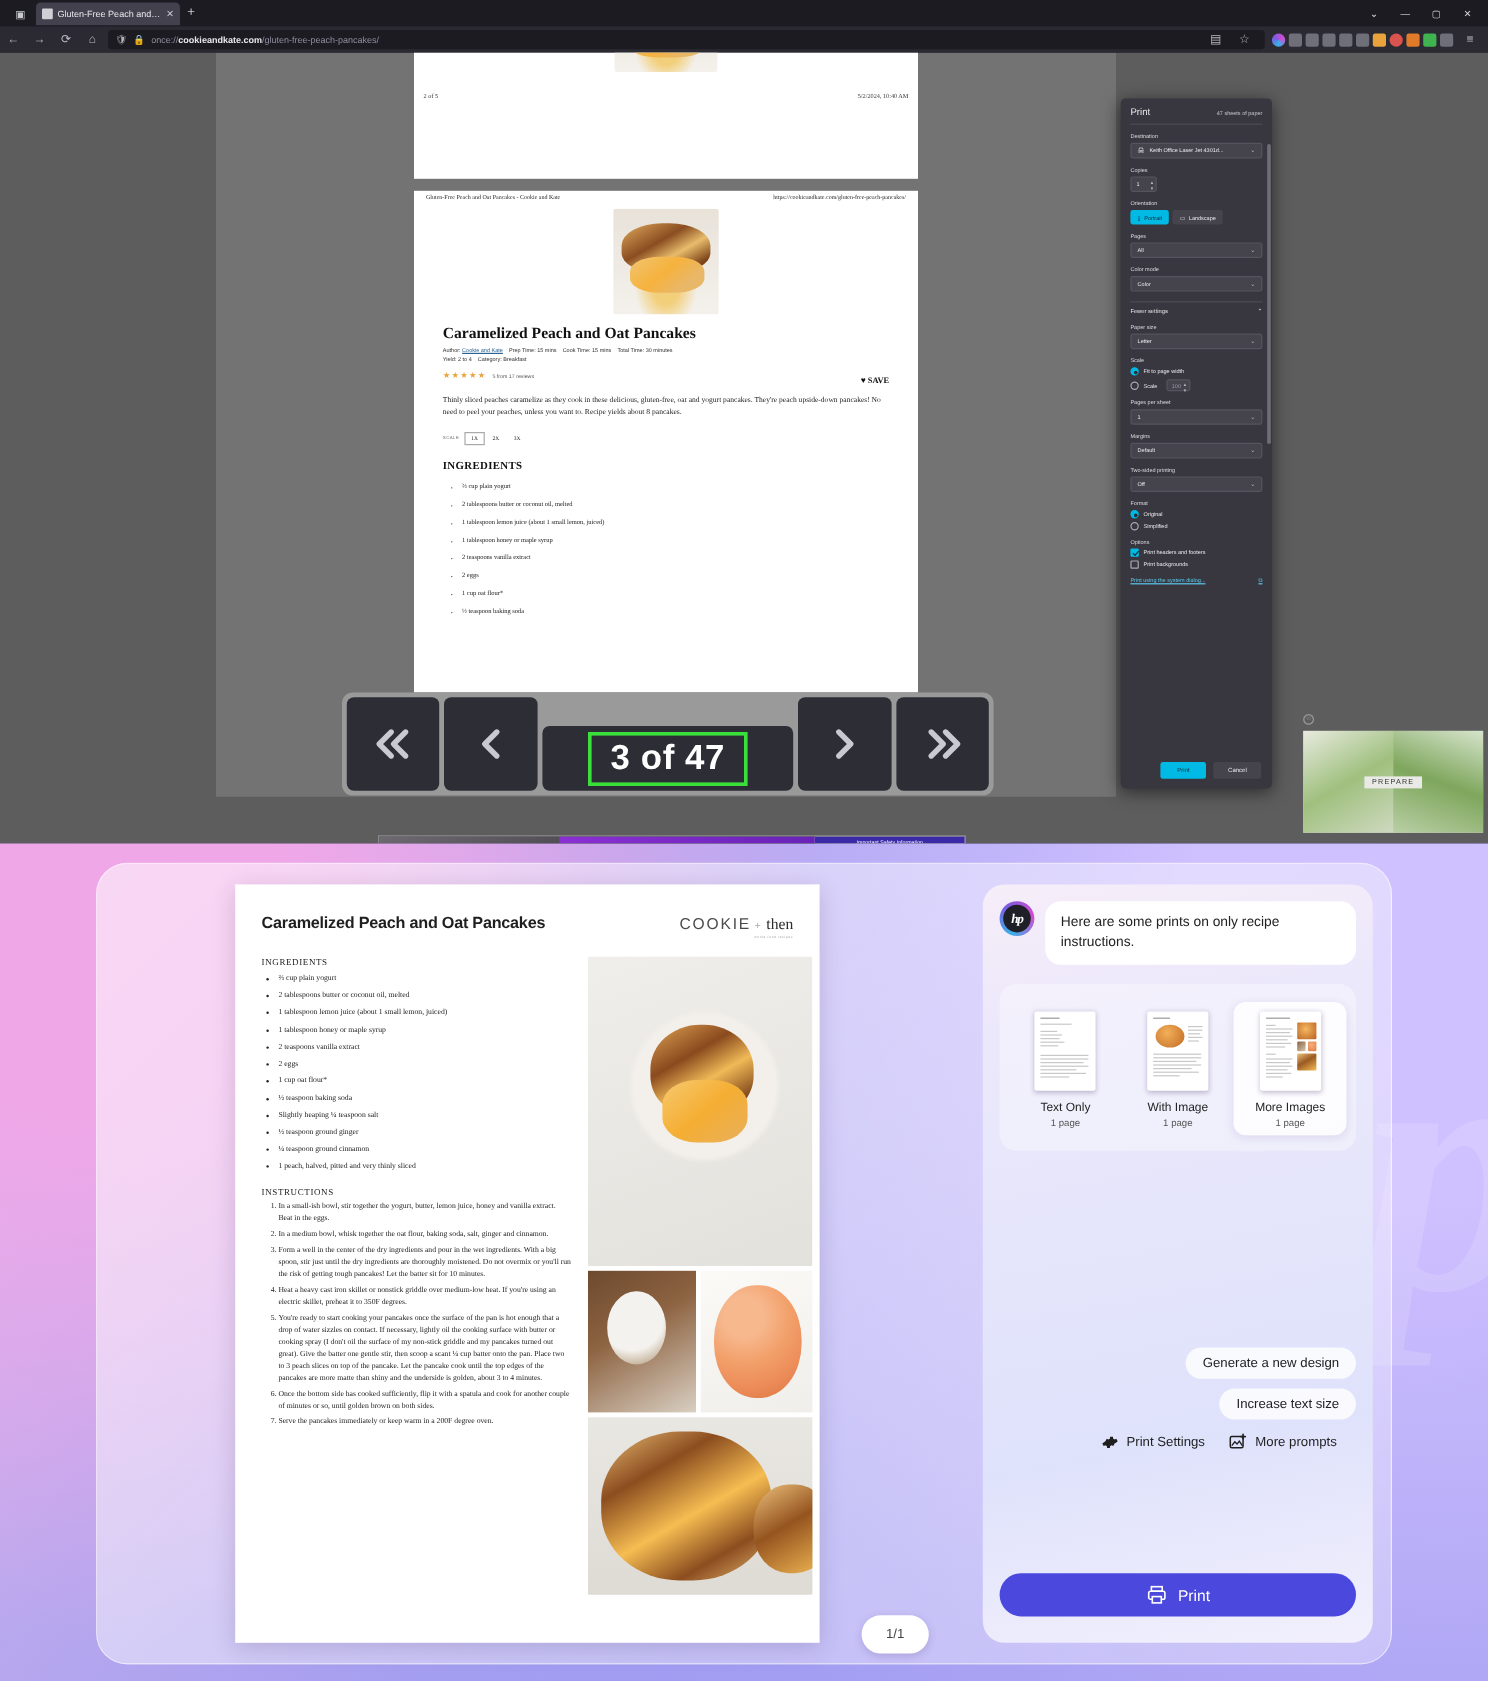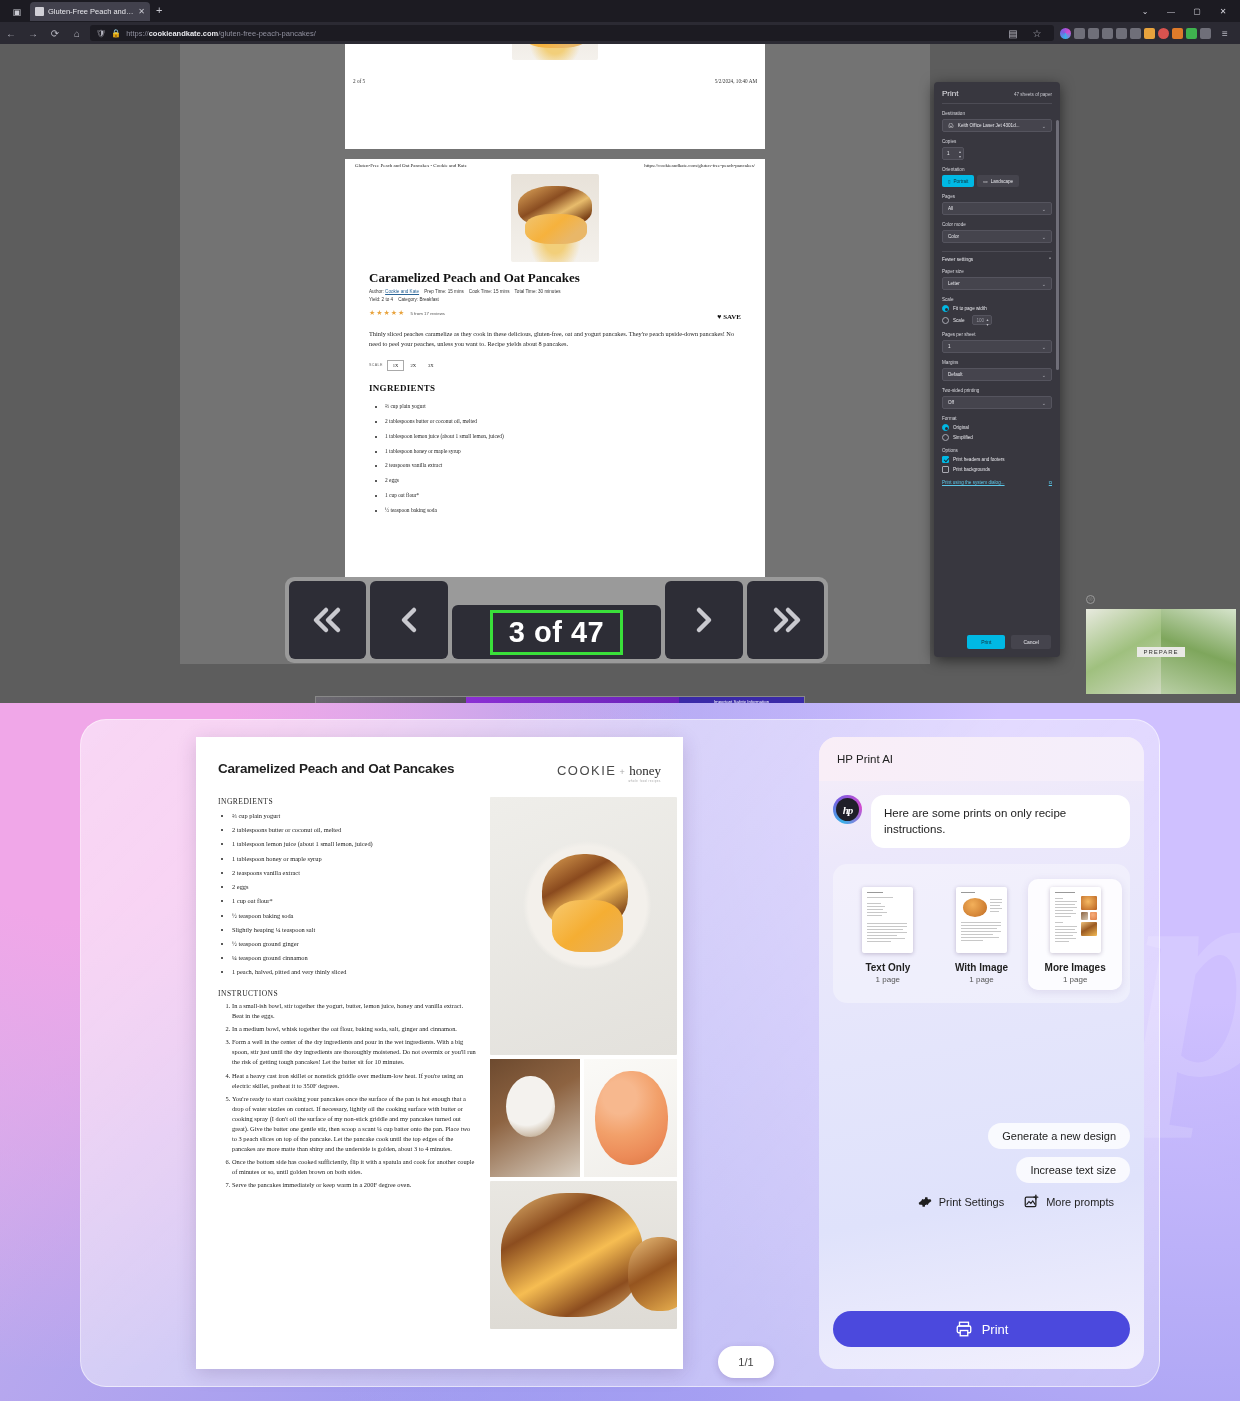--- a/index.html
+++ b/index.html
@@ -187,21 +187,21 @@
       justify-content:center; color:#fff; font-style:italic; font-weight:700; font-size:11px; font-family:"Liberation Serif",serif; letter-spacing:-1px;}
   .ai-bubble { background:#fff; border-radius:13px; padding:11px 13px; font-size:11.5px; color:#222; line-height:1.35; flex:1;}
   .cards-wrap { margin:16px 14px 0; background:rgba(255,255,255,.35); border-radius:14px; padding:15px 8px 13px;
       display:flex; justify-content:space-around; }
   .card { width:96px; border-radius:10px; padding:8px 4px 6px; text-align:center; }
   .card.sel { background:rgba(255,255,255,.82); box-shadow:0 2px 8px rgba(80,50,130,.12); }
   .thumb { width:51px; height:66px; margin:0 auto 9px; background:#fff; border-radius:2px;
       box-shadow:0 1px 4px rgba(60,40,90,.28); position:relative; overflow:hidden; }
   .th-line { position:absolute; left:5px; height:1px; background:#c8c8c8; }
   .th-img { position:absolute; border-radius:1px; }
-  .card-t { font-size:10px; color:#1f1f1f;font-weight:bold; }
+  .card-t { font-size:10px; color:#1f1f1f; }
   .card-s { font-size:8px; color:#555; margin-top:2px; }
   .cursor { position:absolute; left:1088px; top:965px; width:0; height:0; }
 
   .sugg-wrap { position:absolute; left:0; right:0; bottom:160px; padding:0 14px; }
   .sugg { background:rgba(255,255,255,.8); border-radius:15px; font-size:11px; color:#222; padding:7px 14px;
       margin-left:auto; width:max-content; margin-bottom:8px; }
   .actions { display:flex; justify-content:flex-end; gap:20px; padding:3px 16px 0; align-items:center; }
   .act { display:flex; align-items:center; gap:7px; font-size:11px; color:#1f1f1f; }
   .ai-input { position:absolute; left:0; bottom:78px; width:325px; height:46px; background:rgba(255,255,255,.55);
       display:flex; align-items:center; padding:0 14px; }
@@ -235,21 +235,21 @@
   </div>
 
   <div class="navbar">
     <div class="navicon">←</div>
     <div class="navicon">→</div>
     <div class="navicon">⟳</div>
     <div class="navicon">⌂</div>
     <div class="urlbar">
       <span class="shield">🛡</span>
       <span class="shield">🔒</span>
-      <span class="url-text"><span id="u1">https://</span><b id="u2">cookieandkate.com</b><span id="u3">/gluten-free-peach-pancakes/</span></span>
+      <span class="url-text"><span id="u1">once://</span><b id="u2">cookieandkate.com</b><span id="u3">/gluten-free-peach-pancakes/</span></span>
       <span class="urlright">
         <span class="navicon">▤</span>
         <span class="navicon">☆</span>
       </span>
     </div>
     <div class="ext-row">
       <span class="ext" style="background:conic-gradient(from 180deg,#3ab0e8,#7b5ce0,#d34bd0,#3ab0e8);border-radius:50%"></span>
       <span class="ext" style="background:#6f6f79"></span>
       <span class="ext" style="background:#6f6f79"></span>
       <span class="ext" style="background:#6f6f79"></span>
@@ -489,21 +489,21 @@
 </div>
 
 <div id="hp">
   <div class="hp-watermark">hp</div>
   <div class="hp-card">
 
     <div class="doc-wrap">
       <div class="doc-head">
         <div class="doc-title">Caramelized Peach and Oat Pancakes</div>
         <div class="ck-logo">
-          <div><span class="c1">COOKIE</span><span class="c1" style="font-size:9px;color:#aaa;padding:0 3px">+</span><span class="c2">honey</span></div>
+          <div><span class="c1">COOKIE</span><span class="c1" style="font-size:9px;color:#aaa;padding:0 3px">+</span><span class="c2">then</span></div>
           <div class="c3">whole food recipes</div>
         </div>
       </div>
       <div class="doc-cols">
         <div class="doc-left">
           <div class="sec-h">INGREDIENTS</div>
           <ul id="docIng">
               <li>⅔ cup plain yogurt</li>
               <li>2 tablespoons butter or coconut oil, melted</li>
               <li>1 tablespoon lemon juice (about 1 small lemon, juiced)</li>
@@ -534,21 +534,20 @@
             <div class="ph2"></div>
             <div class="ph3"></div>
           </div>
           <div class="ph ph4"></div>
         </div>
       </div>
     </div>
     <div class="pagepill">1/1</div>
 
     <div class="ai-panel">
-      <div class="ai-head">HP Print AI</div>
 
       <div class="ai-msgrow">
         <div class="hp-badge">
             <i>hp</i>
           </div>
         <div class="ai-bubble">Here are some prints on only recipe instructions.</div>
       </div>
 
       <div class="cards-wrap">
         <div class="card">

